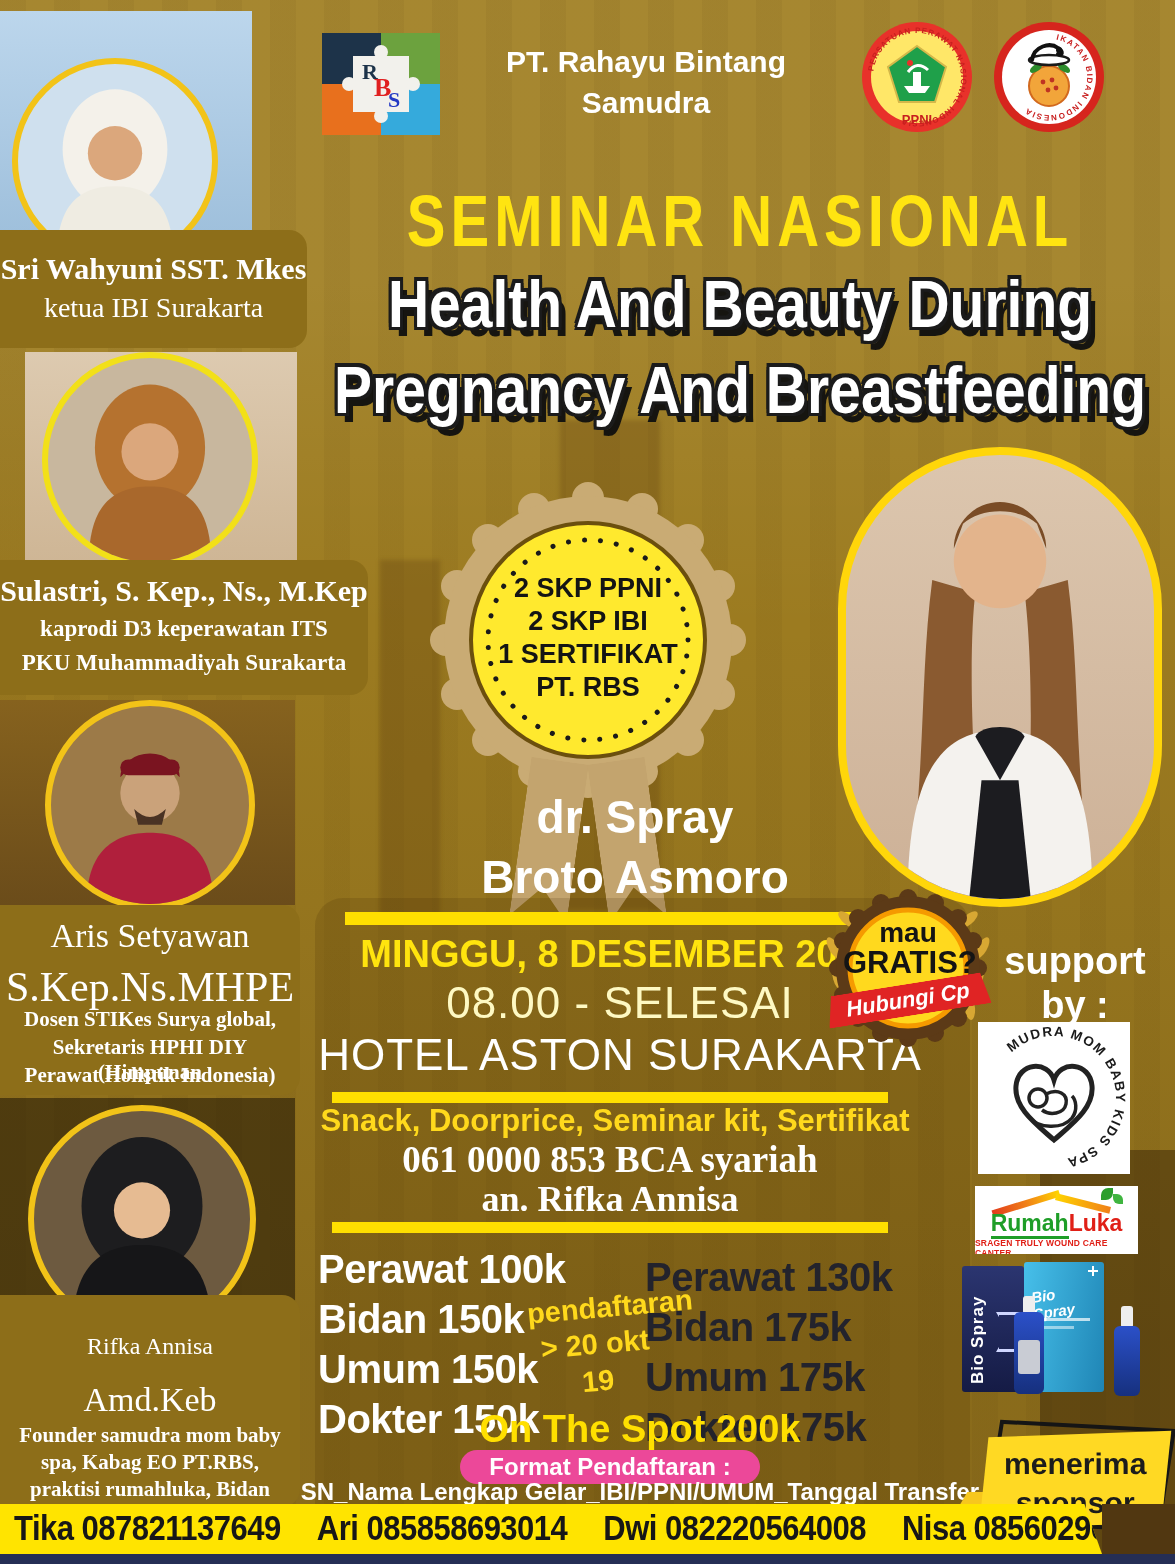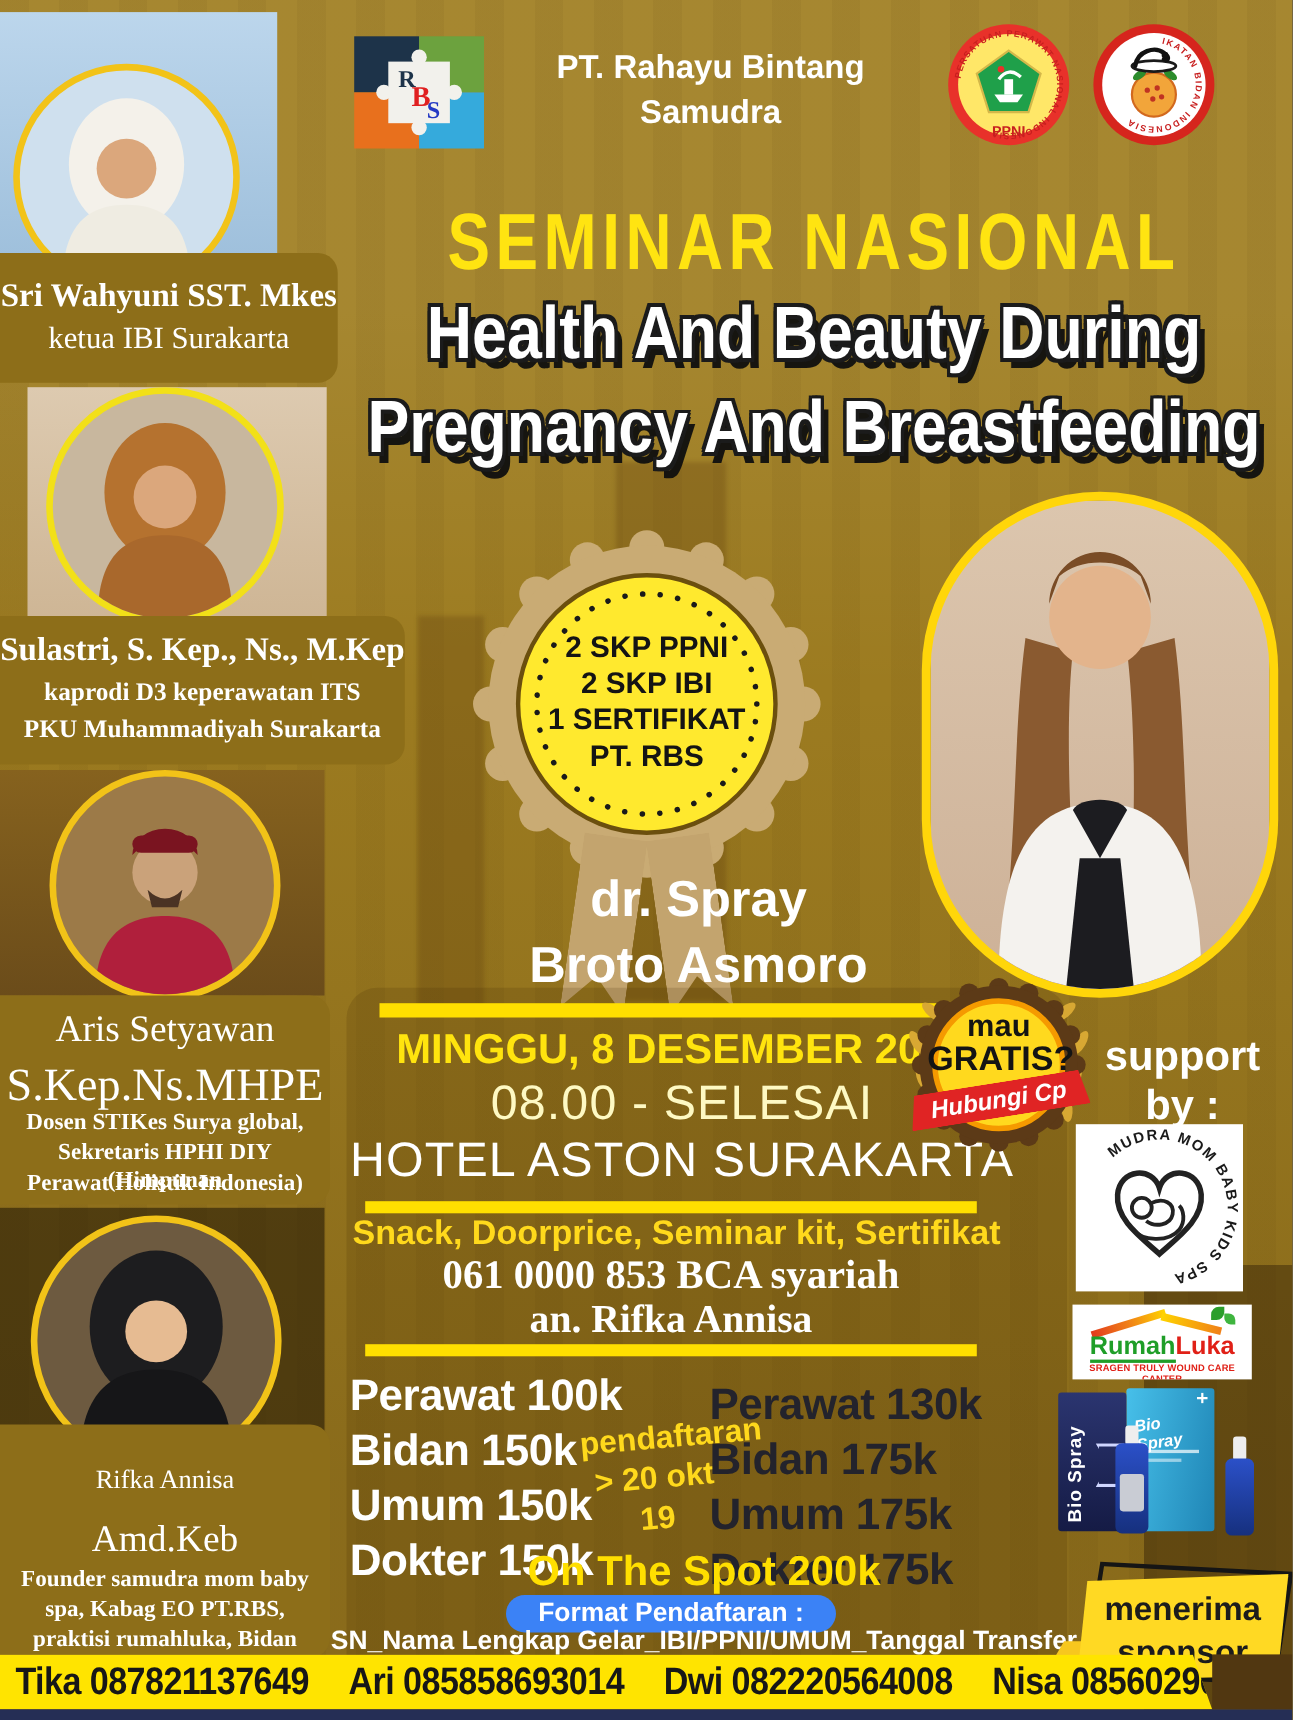--- a/index.html
+++ b/index.html
@@ -63,37 +63,37 @@
   .includes{color:#ffd91c;font-weight:600;font-size:31px;text-align:center;}
   .account{font-family:"Liberation Serif",serif;color:#fff;font-weight:700;font-size:37px;text-align:center;}
 
   
   .price{font-weight:800;font-size:40px;line-height:50px;letter-spacing:-.5px;}
   .price-early{color:#fff;}
   .price-late{color:#23232c;}
   .pend-note{color:#ffd91c;font-weight:700;font-size:29px;line-height:1.25;text-align:center;
     transform:rotate(-5deg);}
   .onspot{color:#ffdf00;font-weight:800;font-size:38px;text-align:center;}
-  .pill{background:#3b82f6;border-radius:20px;color:#fff;font-weight:800;font-size:24px;
+  .pill{background:#ec4899;border-radius:20px;color:#fff;font-weight:800;font-size:24px;
     text-align:center;line-height:34px;}
   .format-line{color:#fff;font-weight:700;font-size:24px;text-align:center;}
 
   
   .gratis-text{text-align:center;color:#141414;font-weight:800;line-height:1.05;}
   .gratis-ribbon{background:#e02424;color:#fff;font-weight:800;font-style:italic;font-size:22px;
     text-align:center;line-height:32px;transform:rotate(-9deg);
     clip-path:polygon(4% 0,96% 0,100% 100%,0 100%);}
 
   
   .support{color:#fff;font-weight:800;font-size:38px;text-align:center;line-height:1.15;}
   .white-box{background:#fff;overflow:hidden;}
   .rl-word{font-weight:800;font-size:23px;font-family:"Liberation Sans",sans-serif;}
   .rl-green{color:#1f9e28;border-bottom:3px solid #1f9e28;}
   .rl-red{color:#e02017;}
-  .rl-tag{color:#e02017;font-weight:700;font-size:8.5px;text-align:center;letter-spacing:.2px;}
+  .rl-tag{color:#e02017;font-weight:700;font-size:8.5px;letter-spacing:.2px;}
 
   
   .bs-box-dark{background:linear-gradient(180deg,#2b3570,#151b45);border-radius:3px;}
   .bs-box-light{background:linear-gradient(100deg,#47c0ea,#1f85b5);border-radius:3px;}
   .bs-vert{writing-mode:vertical-rl;transform:rotate(180deg);color:#fff;font-weight:800;font-size:17px;
     letter-spacing:1px;}
   .bs-script{color:#fff;font-style:italic;font-weight:700;font-size:15px;}
   .bottle-body{background:linear-gradient(180deg,#2b50c8,#16307e);border-radius:6px;}
   .bottle-cap{background:#eee;border-radius:3px;}
 

